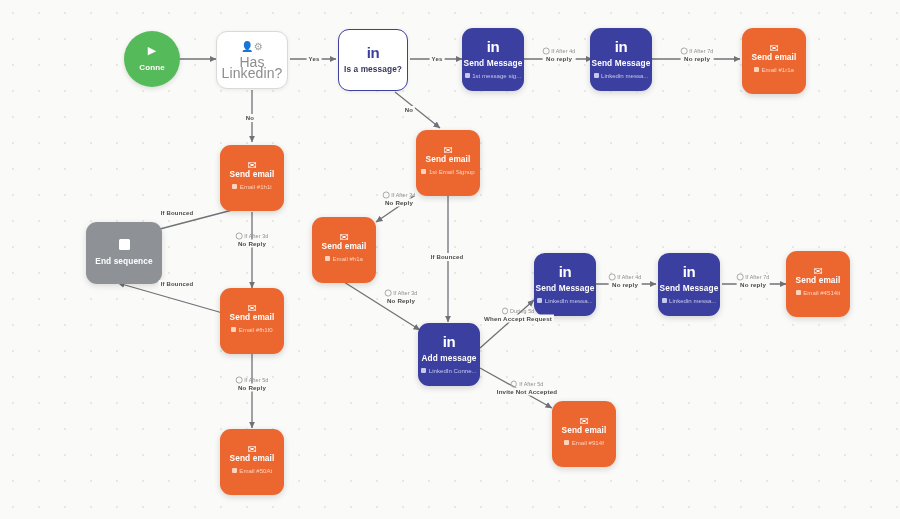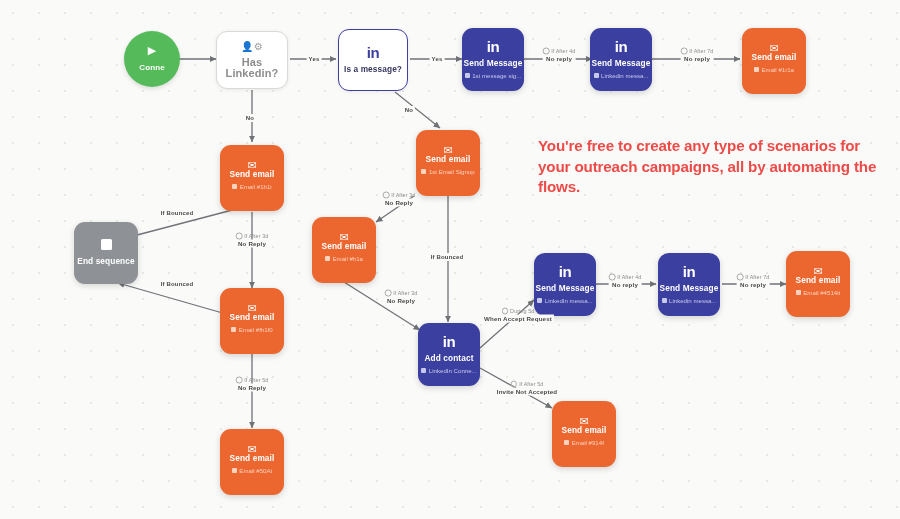--- a/index.html
+++ b/index.html
@@ -46,21 +46,21 @@
     color:#ffffff;
     box-shadow:0 2px 5px rgba(0,0,0,.13);
   }
   .n-start .ttl{font-size:8px;margin-top:4px;}
   .n-white{
     background:#ffffff;
     border:1px solid #d9d9d6;
     color:#8a8a8a;
     box-shadow:0 1px 4px rgba(0,0,0,.07);
   }
-  .n-white .ttl{font-weight:bold;color:#8d8d8d;font-size:11px;}
+  .n-white .ttl{font-weight:normal;color:#8d8d8d;font-size:14px;}
   .n-blue-outline{
     background:#ffffff;
     border:1.4px solid #3f3f9e;
     color:#3b3b72;
     box-shadow:0 1px 4px rgba(0,0,0,.07);
   }
   .n-blue-outline .ttl{color:#36365f;}
   .n-blue{
     background:#3b3fa0;
     color:#ffffff;
@@ -238,28 +238,28 @@
 
   <div class="node n-orange" style="left:220px;top:429px;width:64px;height:66px;">
     <span class="env" style="font-size:11px;">✉</span>
     <span class="ttl">Send email</span>
     <span class="sub">
       <i class="chip"></i>
       <b style="font-weight:normal">Email #50At</b>
     </span>
   </div>
 
-  <div class="node n-grey" style="left:74px;top:222px;width:64px;height:62px;">
+  <div class="node n-grey" style="left:86px;top:222px;width:76px;height:62px;">
     <span class="sq"></span>
     <span class="ttl">End sequence</span>
   </div>
 
   <div class="node n-blue" style="left:418px;top:323px;width:62px;height:63px;">
     <span class="in-logo">in</span>
-    <span class="ttl">Add contact</span>
+    <span class="ttl">Add message</span>
     <span class="sub">
       <i class="chip"></i>
       <b style="font-weight:normal">LinkedIn Conne...</b>
     </span>
   </div>
 
   <div class="node n-blue" style="left:534px;top:253px;width:62px;height:63px;">
     <span class="in-logo">in</span>
     <span class="ttl">Send Message</span>
     <span class="sub">
@@ -385,15 +385,14 @@
     <div class="main">No reply</div>
   </div>
   <div class="elabel" style="left:753px;top:281px;">
     <div class="top">
         <i class="clk"></i>
         <span>If After 7d</span>
       </div>
     <div class="main">No reply</div>
   </div>
 
-  <div id="headline">You're free to create any type of scenarios for your outreach campaigns, all by automating  the flows.</div>
 
 </div>
 
 </body></html>

